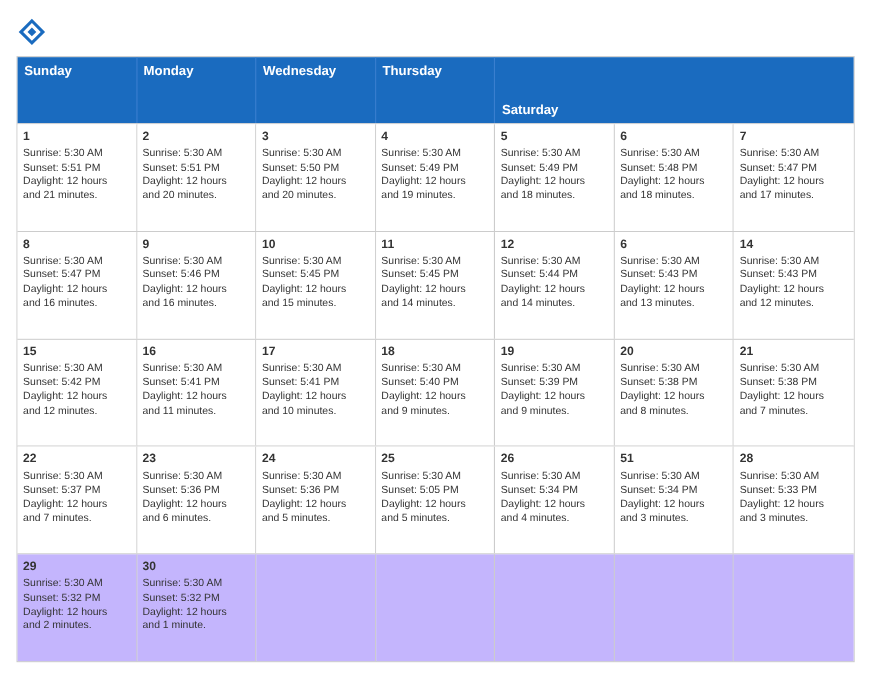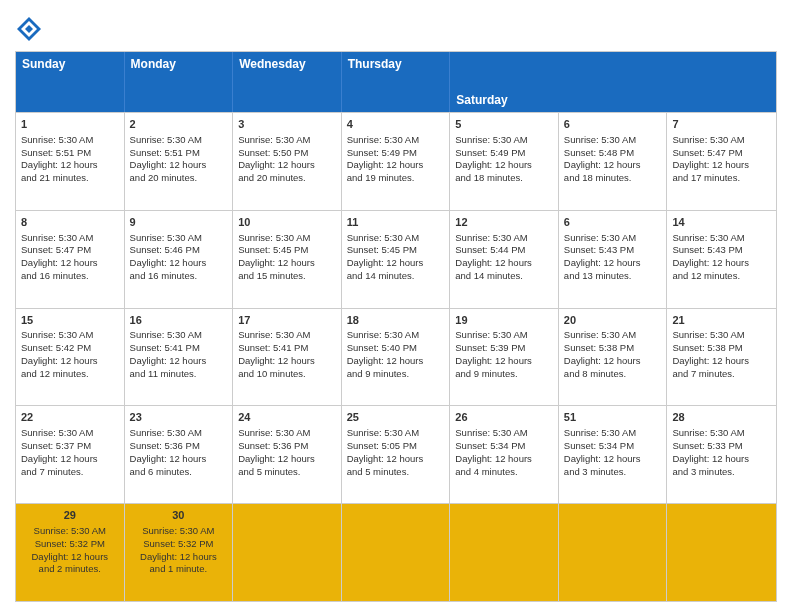--- a/index.html
+++ b/index.html
@@ -93,22 +93,21 @@
     .cal-cell.empty {
       background: #f5f5f5;
     }
     .day-num {
       font-size: 11px;
       font-weight: bold;
       display: block;
       margin-bottom: 2px;
     }
     .last-row .cal-cell {
-      background: #eab308;
-      text-align: center;
+      background: #c4b5fd;
     }
   </style>
 </head>
 <body>
 
 <div class="page">
   <div class="header">
     <div class="logo">
       <svg class="logo-icon" viewBox="0 0 28 28">
         <polygon points="14,2 26,14 14,26 2,14" fill="#1a6bbf"></polygon>

